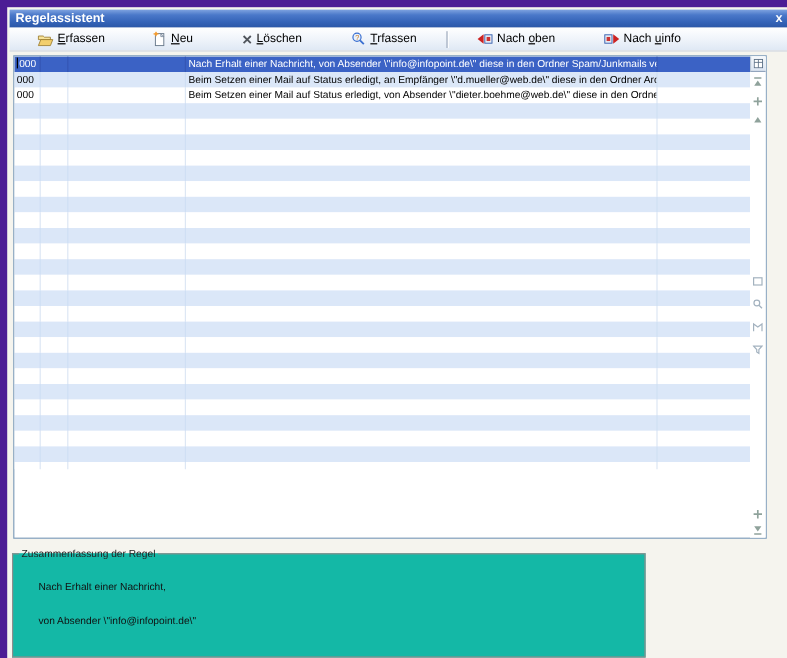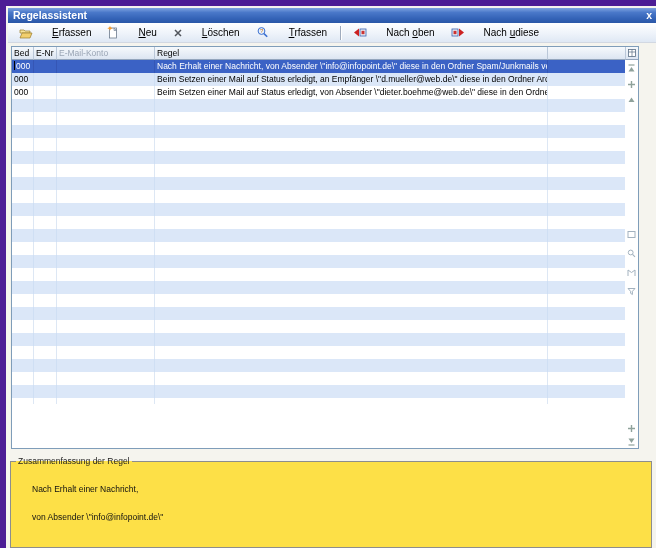--- a/index.html
+++ b/index.html
@@ -8,21 +8,21 @@
   
   .titlebar{position:absolute;left:2px;top:2px;right:2px;height:15px;
     background:linear-gradient(180deg,#7ea3e0 0%,#4a78c9 30%,#3463b7 70%,#2b57a7 100%);
     color:#fff;font-size:10.5px;font-weight:bold;line-height:15px;padding-left:5px;box-sizing:border-box;}
   .closex{position:absolute;right:6px;top:0;font-size:10.5px;font-weight:bold;line-height:15px;color:#fff;cursor:default;}
 
   
   .toolbar{position:absolute;left:2px;top:17px;right:2px;height:20px;
     background:linear-gradient(180deg,#ffffff 0%,#eef3fa 55%,#dfe8f4 100%);
     border-bottom:1px solid #d2d8e2;display:flex;align-items:center;padding-left:4px;box-sizing:border-box;}
-  .tbtn{display:inline-flex;align-items:center;gap:19px;background:none;border:0;margin:4px;
+  .tbtn{display:inline-flex;align-items:center;gap:3px;background:none;border:0;margin:16px;
     font-family:"Liberation Sans",sans-serif;font-size:10px;color:#000;padding:1px 5px 1px 3px;white-space:nowrap;}
   .tbtn u{text-decoration:underline;}
   .tsep{width:0;height:14px;border-left:1px solid #9fabbd;border-right:1px solid #ffffff;margin:0 4px;}
   .ico{display:inline-flex;align-items:center;}
 
   
   .grid{position:absolute;left:5px;top:40px;width:626px;height:401px;border:1px solid #7f9db9;background:#fff;}
   .gridheader{display:flex;height:13px;width:613px;}
   .hcell{box-sizing:border-box;height:13px;background:linear-gradient(180deg,#f6f9fc,#dce5f2);
     border-right:1px solid #bac7d8;border-bottom:1px solid #93a5bd;
@@ -46,22 +46,22 @@
   .chooser{position:absolute;top:0;left:0;width:13px;height:13px;box-sizing:border-box;
     background:linear-gradient(180deg,#f6f9fc,#dce5f2);border-left:1px solid #bac7d8;border-bottom:1px solid #93a5bd;
     display:flex;align-items:center;justify-content:center;}
   .sgrp{position:absolute;left:0;width:13px;display:flex;flex-direction:column;align-items:center;}
   .sg1{top:16px;gap:6px;}
   .sg2{top:182px;gap:9px;}
   .sg3{bottom:2px;gap:3px;}
   .sic{display:flex;align-items:center;justify-content:center;width:10px;height:10px;}
 
   
-  .summary{position:absolute;left:4px;top:450px;width:642px;height:92px;box-sizing:border-box;
-    border:1px solid #8d8d8d;background:#fde047;margin:0;padding:1px 4px 4px;}
+  .summary{position:absolute;left:4px;top:450px;width:528px;height:92px;box-sizing:border-box;
+    border:1px solid #8d8d8d;background:#14b8a6;margin:0;padding:1px 4px 4px;}
   .summary legend{font-size:8.5px;color:#222;padding:0 2px;margin-left:1px;}
   .summary p{margin:17px;font-size:8.5px;line-height:11px;color:#111;white-space:nowrap;}
 </style>
 </head>
 <body>
 
 <div class="window">
 
   <div class="titlebar">
     <span>Regelassistent</span>
@@ -125,32 +125,25 @@
     </button>
 
     <button class="tbtn">
       <span class="ico">
         <svg width="14" height="11" viewBox="0 0 14 11">
             <rect x="1" y="2" width="6" height="7" fill="#e8eef6" stroke="#3a62b0" stroke-width="0.8"></rect>
             <rect x="2.5" y="3.8" width="3" height="3.4" fill="#cc3333"></rect>
             <path d="M13 5.5 L8 1.5 V9.5 z" fill="#cc2222"></path>
           </svg>
       </span>
-      <span><span>Nach </span><u>u</u><span>diese</span></span>
+      <span><span>Nach </span><u>u</u><span>info</span></span>
     </button>
   </div>
 
   <div class="grid">
-    <div class="gridheader">
-      <div class="hcell h0">Bed</div>
-      <div class="hcell h1">E-Nr</div>
-      <div class="hcell h2 dim">E-Mail-Konto</div>
-      <div class="hcell h3">Regel</div>
-      <div class="hcell h4"></div>
-    </div>
 
     <div class="gridbody">
         <div class="row sel">
           <div class="cell c0"><span class="caret"></span>000</div>
           <div class="cell c1"></div>
           <div class="cell c2"></div>
           <div class="cell c3">Nach Erhalt einer Nachricht, von Absender \"info@infopoint.de\" diese in den Ordner Spam/Junkmails verschieben</div>
           <div class="cell c4"></div>
         </div>
         <div class="row alt">

